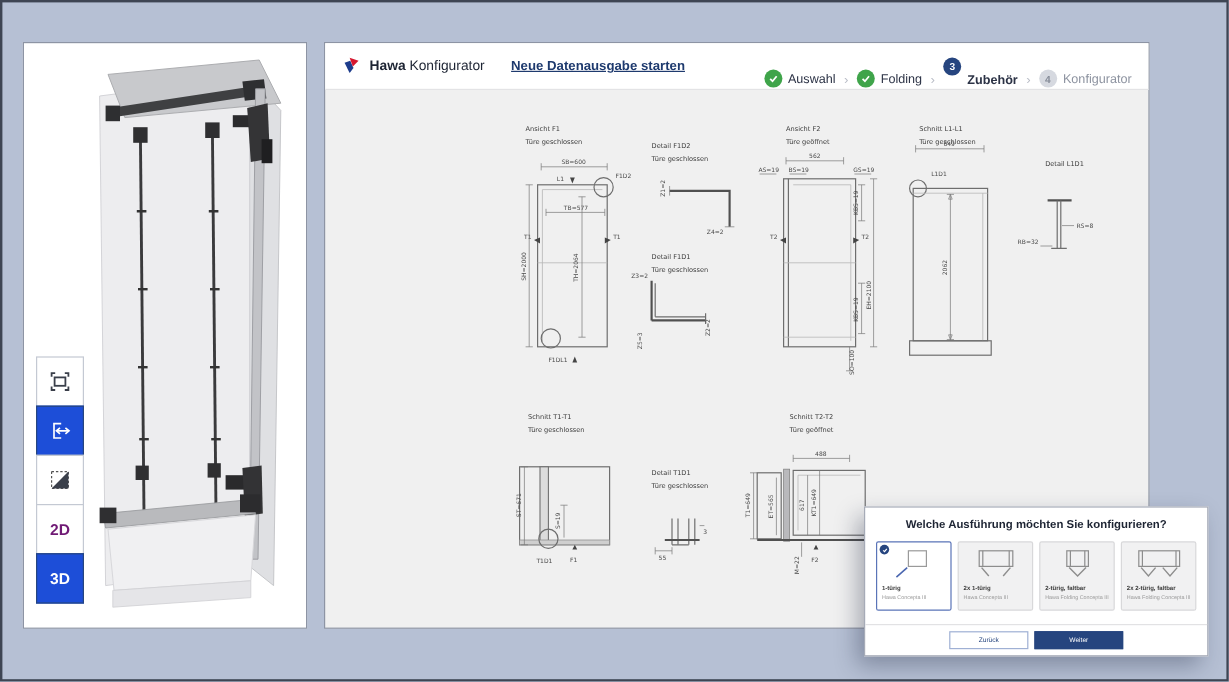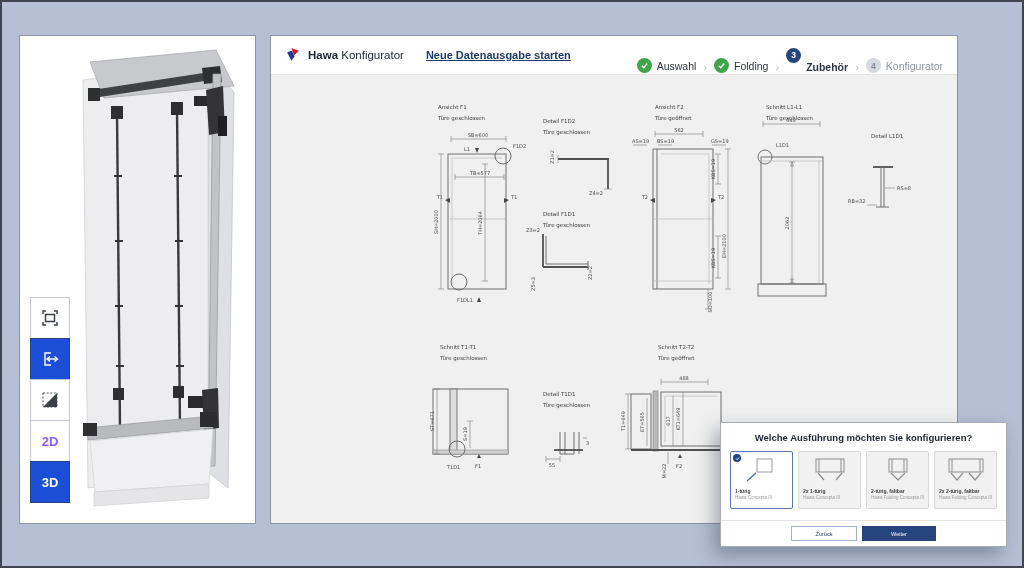--- a/index.html
+++ b/index.html
@@ -11,21 +11,21 @@
   
   .viewer-panel {
     position:absolute; left:17px; top:33px; width:237px; height:489px;
     background:#ffffff; border:1px solid #8d94a4; box-sizing:border-box;
   }
   .viewer-canvas { position:absolute; inset:0; }
   .toolbar { position:absolute; left:10px; top:262px; width:40px; }
   .tool-btn {
     width:40px; height:42px; background:#fff; border:1px solid #c4c9d3;
     margin-top:-1px; display:flex; align-items:center; justify-content:center;
-    font-weight:bold; font-size:13px; color:#8b5cf6; cursor:pointer; box-sizing:border-box;
+    font-weight:bold; font-size:13px; color:#701a75; cursor:pointer; box-sizing:border-box;
   }
   .tool-btn.active { background:#1d4ed8; border-color:#26457f; color:#fff; }
   
   .main-panel {
     position:absolute; left:268px; top:33px; width:688px; height:489px;
     background:#f0f0f0; border:1px solid #8d94a4; box-sizing:border-box;
   }
   .main-header {
     position:absolute; top:0; left:0; right:0; height:39px; background:#fff;
     border-bottom:1px solid #e3e3e5; display:flex; align-items:center;

